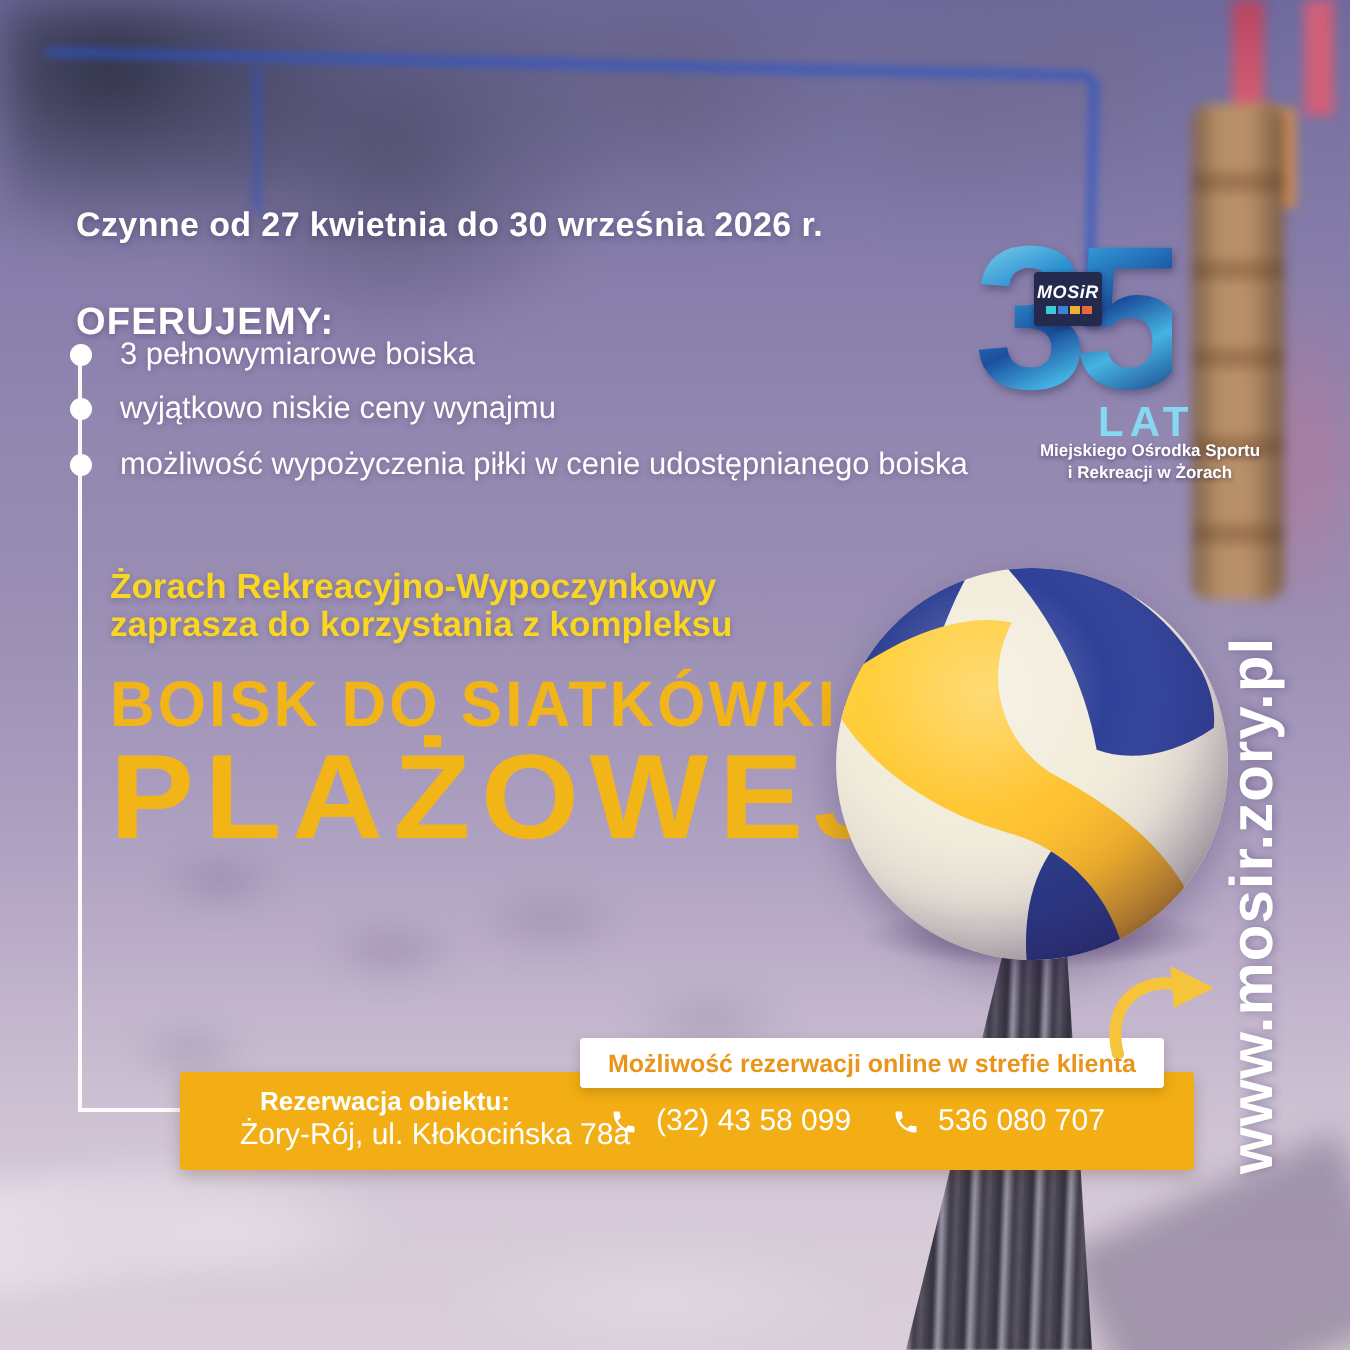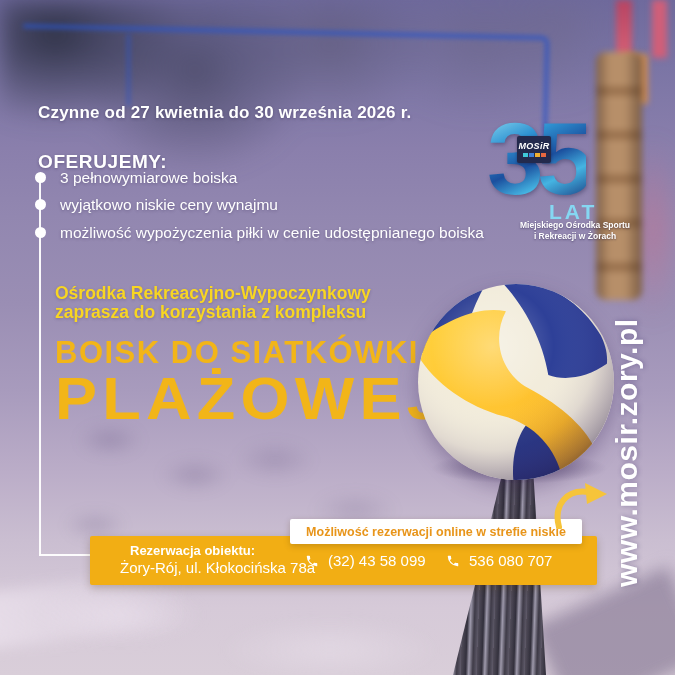--- a/index.html
+++ b/index.html
@@ -144,21 +144,21 @@
     </div>
     <div class="abs num35">35</div>
     <div class="abs lat">LAT</div>
     <div class="abs org">
       <div>Miejskiego Ośrodka Sportu</div>
       <div>i Rekreacji w Żorach</div>
     </div>
   </div>
 
   <div class="abs intro">
-    <div>Ośrodka Rekreacyjno-Wypoczynkowy</div>
+    <div>Żorach Rekreacyjno-Wypoczynkowy</div>
     <div>zaprasza do korzystania z kompleksu</div>
   </div>
   <div class="abs title1">BOISK DO SIATKÓWKI</div>
   <div class="abs title2">PLAŻOWEJ</div>
 
   <div class="abs ball-shadow"></div>
   <svg class="abs ball" viewBox="0 0 200 200">
     <defs>
       <clipPath id="ballClip">
           <circle cx="100" cy="100" r="97"></circle>
@@ -196,21 +196,21 @@
       <span>(32) 43 58 099</span>
     </div>
     <div class="abs phone-group pg2">
       <svg width="14" height="14" viewBox="0 0 24 24">
         <path fill="#fff" d="M6.62 10.79a15.05 15.05 0 0 0 6.59 6.59l2.2-2.2a1 1 0 0 1 1.01-.25 11.36 11.36 0 0 0 3.58.57 1 1 0 0 1 1 1V20a1 1 0 0 1-1 1A17 17 0 0 1 3 4a1 1 0 0 1 1-1h3.5a1 1 0 0 1 1 1 11.36 11.36 0 0 0 .57 3.58 1 1 0 0 1-.25 1.01z"></path>
       </svg>
       <span>536 080 707</span>
     </div>
   </div>
 
-  <div class="abs pill">Możliwość rezerwacji online w strefie niskie</div>
+  <div class="abs pill">Możliwość rezerwacji online w strefie klienta</div>
 
   <svg class="abs arrow" width="58" height="46" viewBox="0 0 58 46">
     <path d="M 7,44 C 1,22 15,6 36,9" stroke="#f6c43a" stroke-width="6" fill="none" stroke-linecap="round"></path>
     <polygon points="33,0 55,11 35,21" fill="#f6c43a"></polygon>
   </svg>
 
   <div class="abs website">www.mosir.zory.pl</div>
 
 </div>
 

